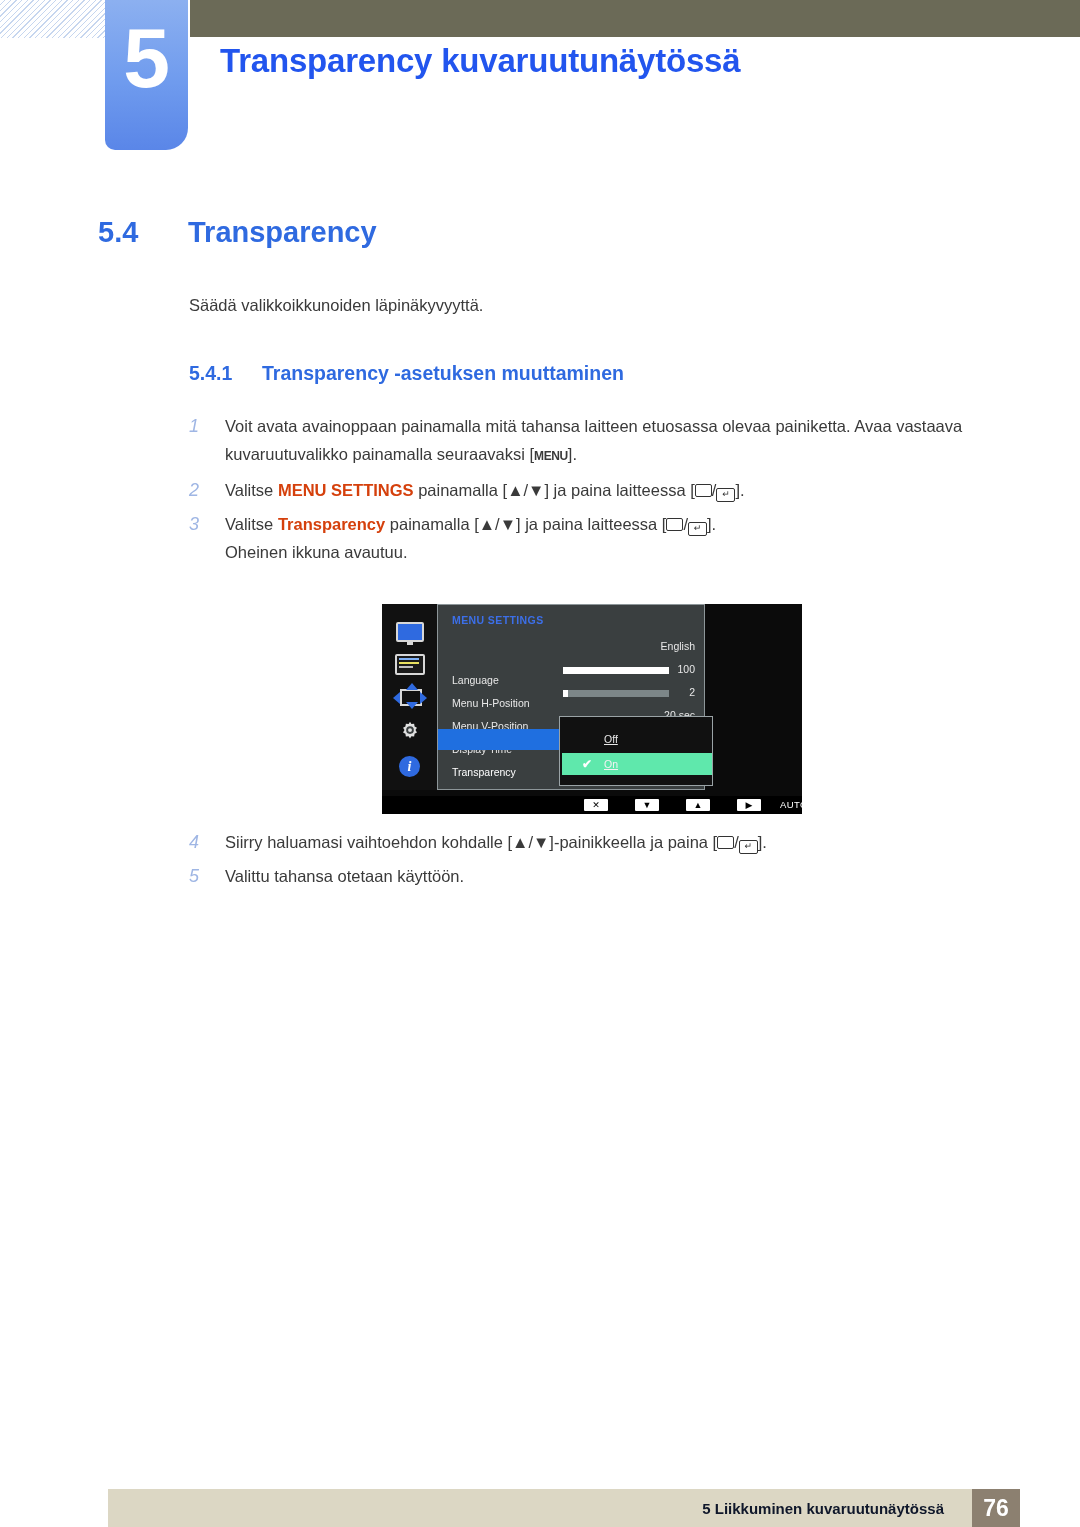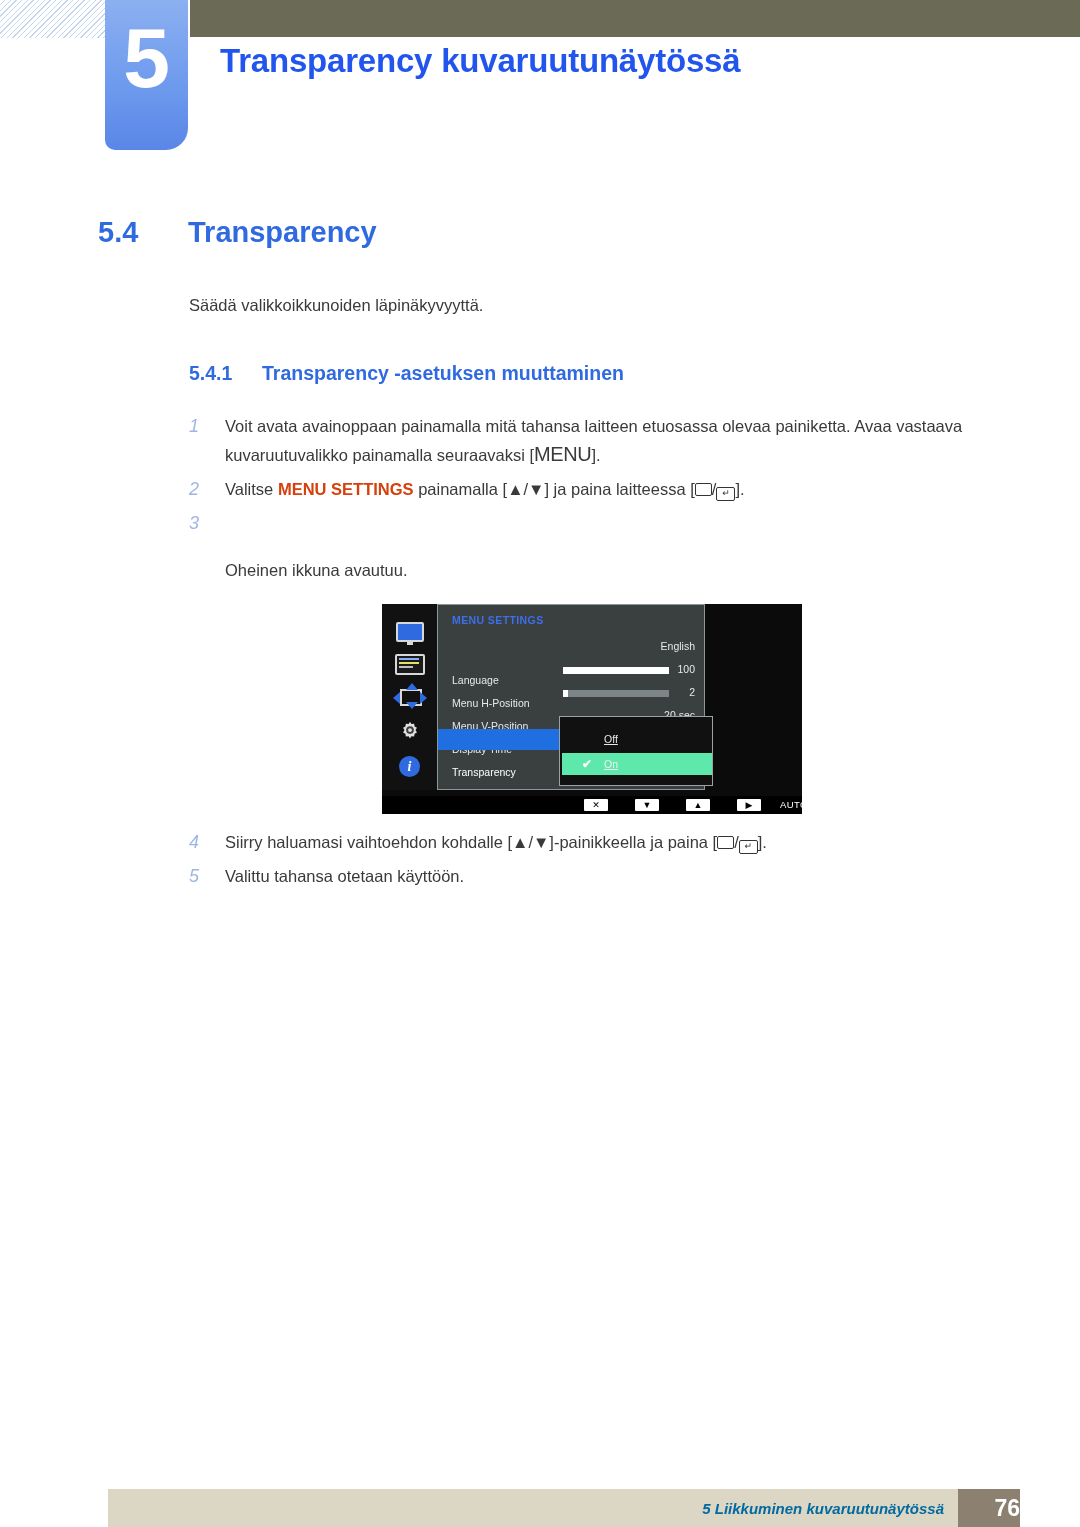--- a/index.html
+++ b/index.html
@@ -109,27 +109,27 @@
     font-style: italic;
     line-height: 28px;
   }
   .step-body {
     flex: 1;
     font-size: 16.5px;
     color: #3a3a3a;
     line-height: 28px;
   }
   .emph { color: #d5400c; font-weight: bold; }
-  .subline { font-size: 16.5px; color: #3a3a3a; line-height: 28px; margin-top: 47px; }
+  .subline { font-size: 16.5px; color: #3a3a3a; line-height: 28px; }
 
   
   .key-menu {
     font-family: "Liberation Sans Narrow", "Liberation Sans", sans-serif;
-    font-weight: normal;
-    font-size: 20px;
+    font-weight: bold;
+    font-size: 12px;
     letter-spacing: -0.4px;
   }
   .glyph-box {
     display: inline-block;
     width: 15px; height: 11px;
     border: 1.6px solid #333;
     border-radius: 2px;
     vertical-align: -1px;
   }
   .glyph-ret {
@@ -358,34 +358,33 @@
     position: absolute;
     left: 108px; top: 1489px;
     width: 912px; height: 38px;
     background: #dcd7c4;
   }
   .footer-text {
     position: absolute;
     right: 76px; top: 11px;
     font-size: 15px;
     font-weight: bold;
-    color: #0369a1;
+    color: #0f172a;
     white-space: nowrap;
-    font-style: italic;
   }
   .footer-page {
     position: absolute;
     right: 0; top: 0;
-    width: 62px; height: 38px;
+    width: 48px; height: 38px;
     background: #8c8070;
     color: #ffffff;
     font-size: 23px;
     font-weight: bold;
     line-height: 38px;
-    text-align: right;
+    text-align: center;
   }
 </style>
 </head>
 <body>
 
 <div class="hatch"></div>
 <div class="olive-bar"></div>
 <div class="chapter-tab">
   <div class="chapter-num">5</div>
 </div>
@@ -409,20 +408,21 @@
   </div>
 
   <div class="step">
     <div class="step-num">2</div>
     <div class="step-body"><span>Valitse </span><span class="emph">MENU SETTINGS</span><span> painamalla [▲/▼] ja paina laitteessa [</span><span class="glyph-box"></span>/<span class="glyph-ret">↵</span><span>].</span></div>
   </div>
 
   <div class="step">
     <div class="step-num">3</div>
     <div class="step-body">
+      <div><span>Valitse </span><span class="emph">Transparency</span><span> painamalla [▲/▼] ja paina laitteessa [</span><span class="glyph-box"></span>/<span class="glyph-ret">↵</span><span>].</span></div>
       <div class="subline">Oheinen ikkuna avautuu.</div>
     </div>
   </div>
 
 </div>
 
 <div class="osd">
 
   <div class="osd-sidebar">
     <div class="osd-icon" style="top:18px"><span class="ic-monitor"></span></div>

